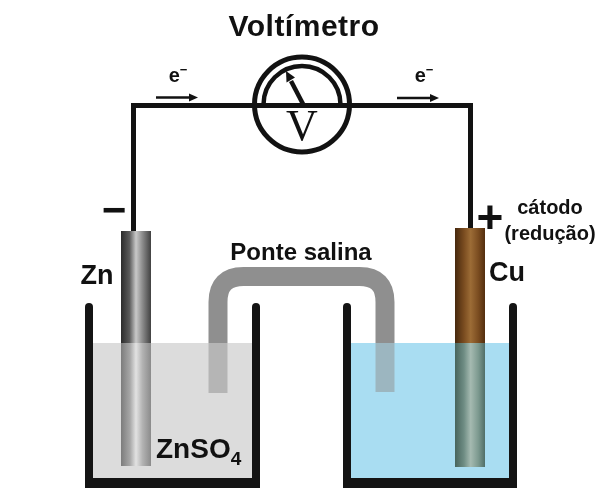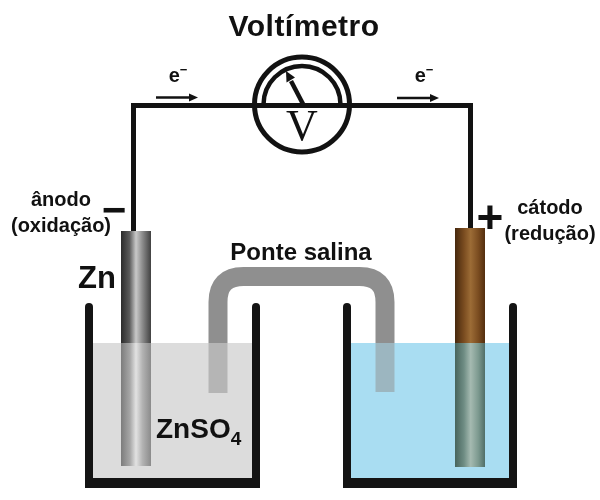--- a/index.html
+++ b/index.html
@@ -6,21 +6,21 @@
   #stage{position:relative;width:600px;height:500px;background:#fff;overflow:hidden;
          font-family:"Liberation Sans",sans-serif;color:#111;}
   .abs{position:absolute;}
   .lbl{position:absolute;font-weight:bold;color:#111;white-space:nowrap;}
   
   .title{left:0;top:9px;width:608px;font-size:30px;letter-spacing:.5px;text-align:center;}
   
   .elab{font-size:20px;width:36px;text-align:center;top:62px;}
   .elab sup{font-size:13px;font-weight:bold;}
   
-  .metal{font-size:31px;width:44px;text-align:center;}
+  .metal{font-size:27px;width:44px;text-align:center;}
   
   .role{font-size:20px;line-height:26px;text-align:center;}
   
   .pol{font-size:42px;font-weight:bold;text-align:center;}
   
   .formula{font-size:28px;}
   .formula sub{font-size:19px;vertical-align:-7px;}
   
   .vsym{left:280px;top:103px;width:44px;height:46px;line-height:46px;text-align:center;
         font-family:"Liberation Serif",serif;font-size:44px;font-weight:normal;}
@@ -87,30 +87,27 @@
     <polygon points="439,98 430,94 430,102" fill="#121212"></polygon>
   </svg>
 
   <div class="lbl title">Voltímetro</div>
 
   <div class="lbl elab" style="left:160px;"><span>e</span><sup>−</sup></div>
   <div class="lbl elab" style="left:406px;"><span>e</span><sup>−</sup></div>
 
   <div class="vsym abs">V</div>
 
-  <div class="lbl role" style="left:2px;top:186px;width:118px;">
-    <div>ânodo</div>
-    <div>(oxidação)</div>
-  </div>
   <div class="lbl pol" style="left:94px;top:191px;width:40px;height:38px;line-height:38px;">−</div>
   <div class="lbl metal" style="left:75px;top:260px;">Zn</div>
 
   <div class="lbl pol" style="left:470px;top:197px;width:40px;height:40px;line-height:40px;font-size:46px;">+</div>
   <div class="lbl role" style="left:494px;top:194px;width:112px;">
     <div>cátodo</div>
     <div>(redução)</div>
   </div>
+  <div class="lbl metal" style="left:485px;top:257px;">Cu</div>
 
   <div class="lbl" style="left:221px;top:238px;width:160px;font-size:24px;text-align:center;">Ponte salina</div>
 
-  <div class="lbl formula" style="left:156px;top:413px;"><span>ZnSO</span><sub>4</sub></div>
+  <div class="lbl formula" style="left:156px;top:433px;"><span>ZnSO</span><sub>4</sub></div>
 
 </div>
 
 </body></html>

